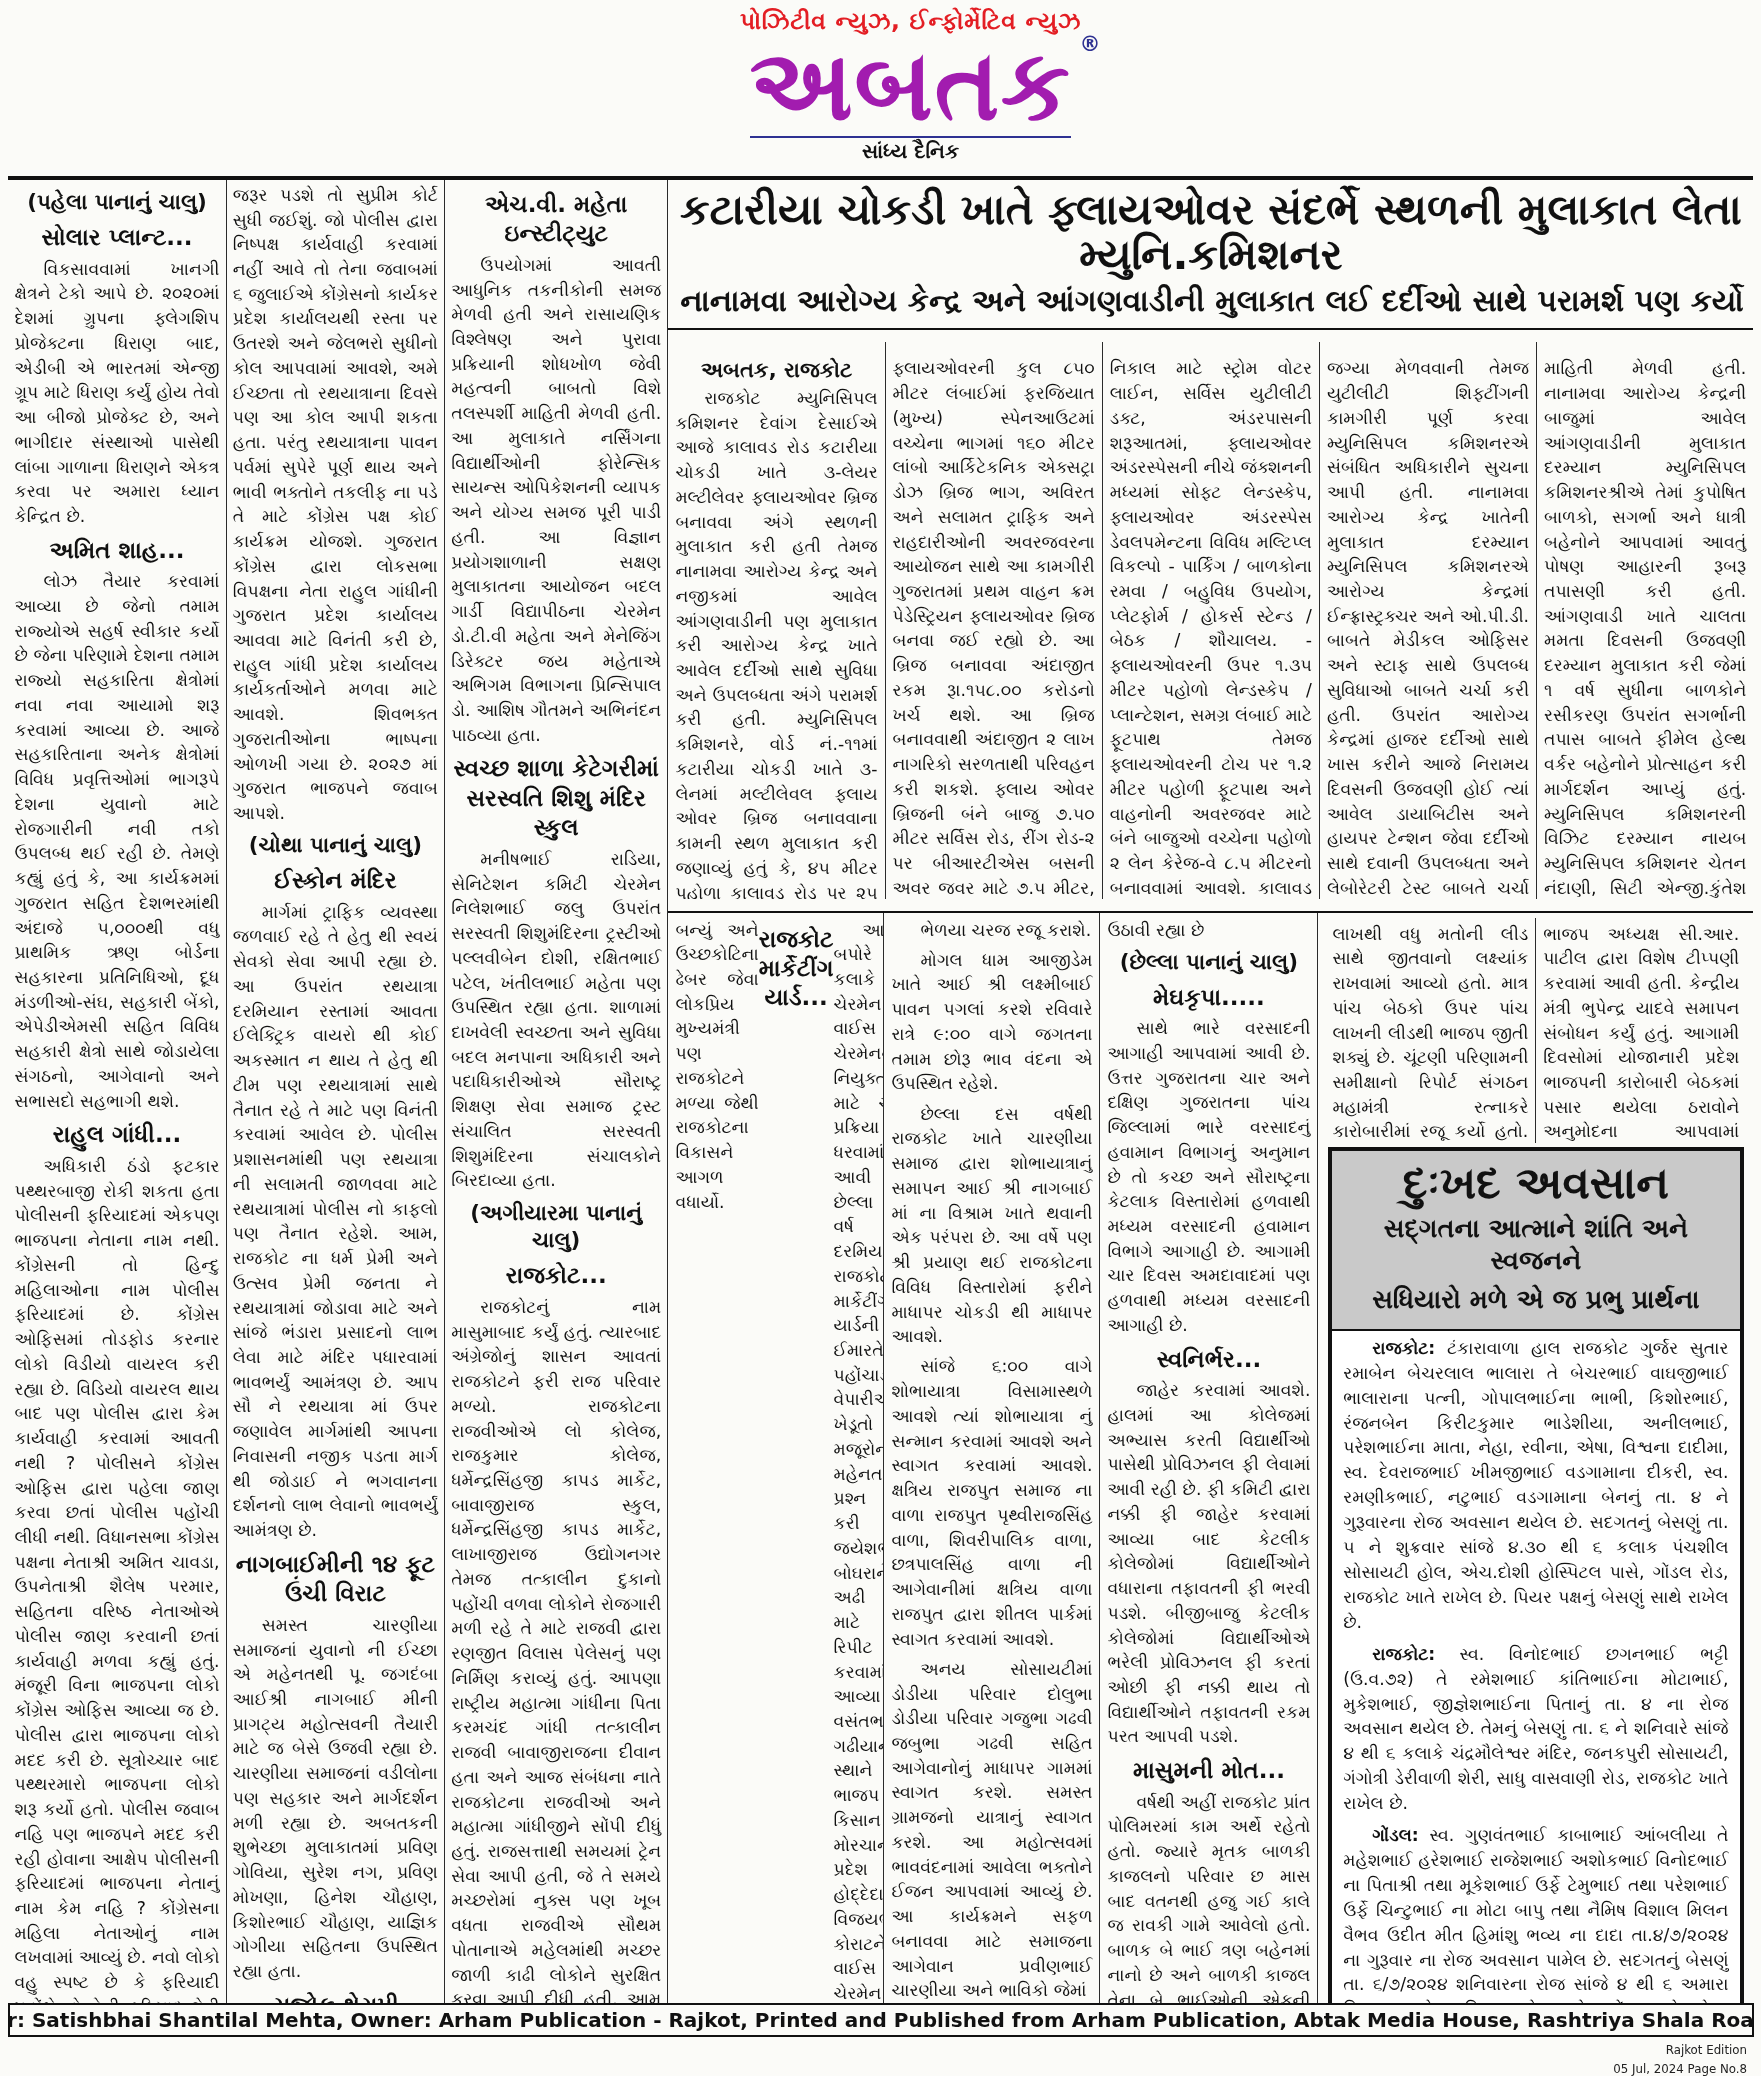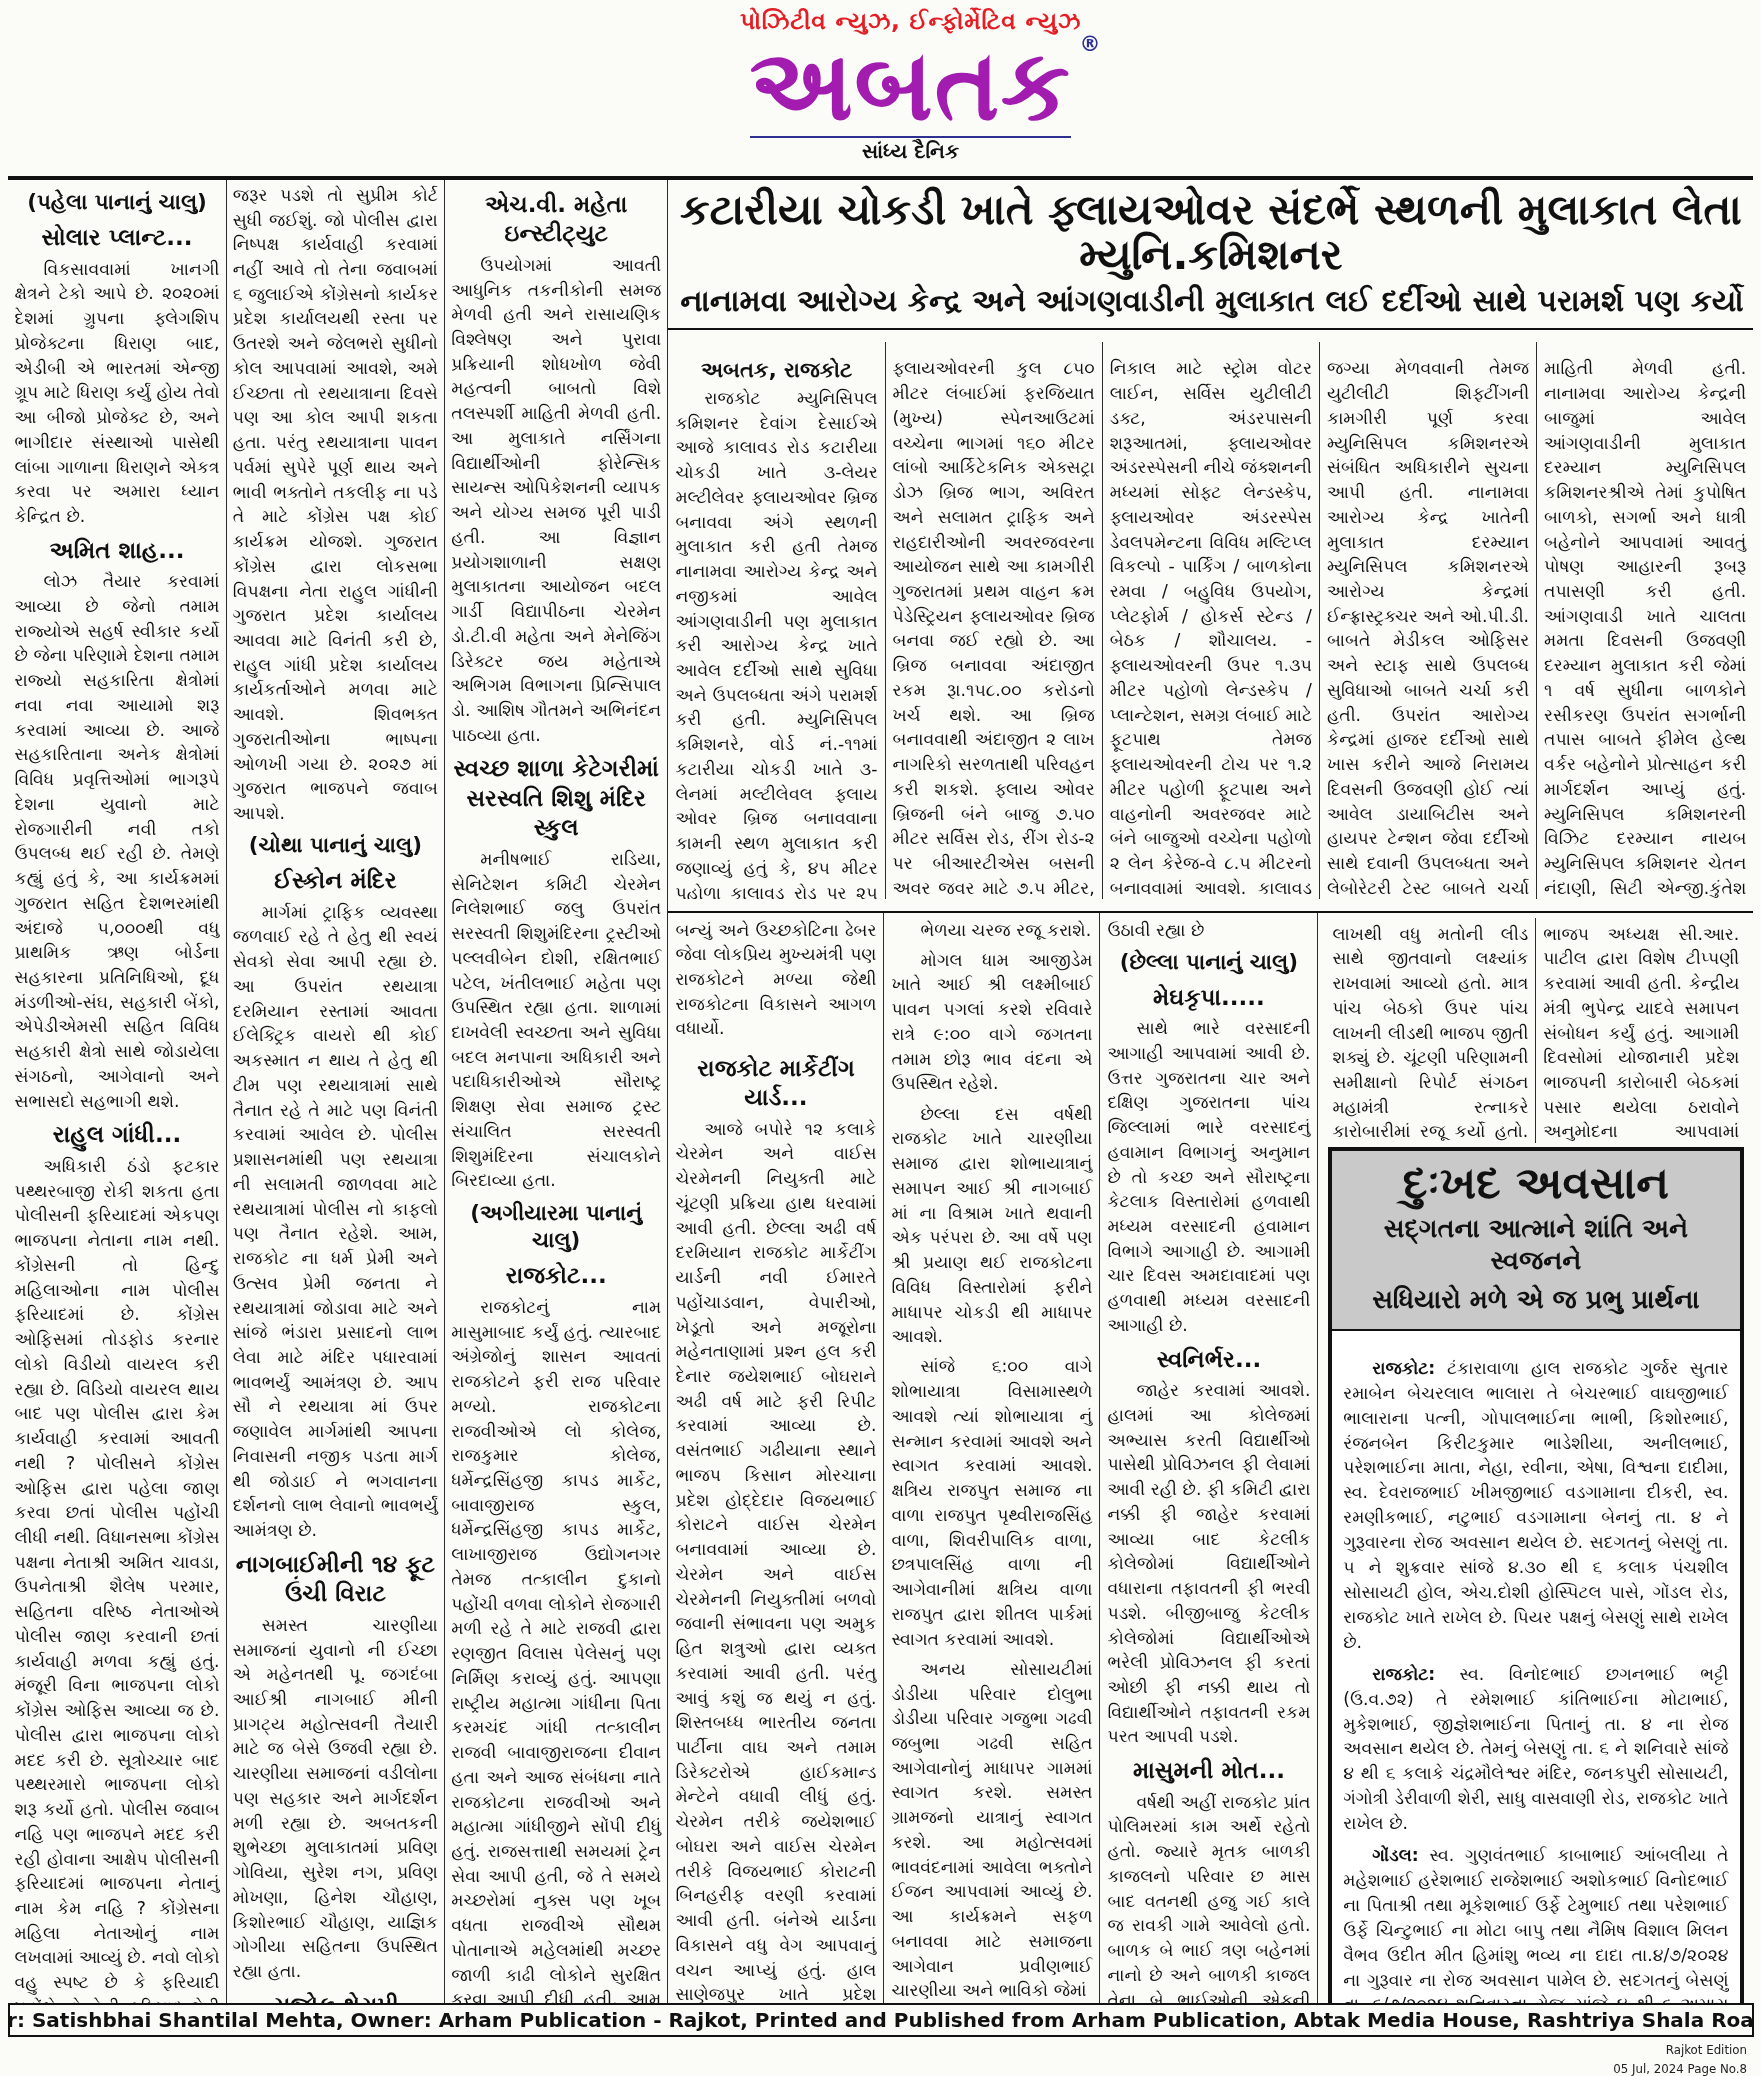--- a/index.html
+++ b/index.html
@@ -32,33 +32,33 @@
   .lead-head{padding:7px 9.7px 9.7px;border-bottom:2.8px solid #111;}
   .headline{font-size:42px;font-weight:900;text-align:center;line-height:1.08;}
   .subheadline{font-size:30px;font-weight:800;text-align:right;margin-top:5px;}
   .lead-cols{display:flex;height:557px;overflow:hidden;}
   .lead-col{flex:1;padding:14px 7px;border-right:1.4px solid #2b2b2b;overflow:hidden;}
   .lead-col:last-child{border-right:0;}
   .dateline{font-weight:800;text-align:center;font-size:21px;margin:1.4px 0 4.1px;}
   
   .lower{flex:1;display:flex;border-top:2.1px solid #111;overflow:hidden;}
   .low{padding:4.1px 7px;border-right:1.4px solid #2b2b2b;overflow:hidden;}
-  .l4{width:201px;display:flex;flex-direction:column;}
+  .l4{width:201px;display:flex;}
   .l5{width:201px;} .l6{width:203px;}
   .l4 .spacer{flex:1;}
   .low78{flex:1;display:flex;flex-direction:column;border-right:0;overflow:hidden;}
   .low78-cols{height:225px;display:flex;overflow:hidden;}
   .low78-cols .sub{flex:1;padding:4.1px 7px;border-right:1.4px solid #2b2b2b;overflow:hidden;}
   .low78-cols .sub:last-child{border-right:0;}
   
   .obit-box{flex:1;border:4.8px solid #111;margin:4.1px 2.8px 2.8px 2.8px;display:flex;flex-direction:column;overflow:hidden;background:#fff;}
   .obit-head{background:#c9c9c9;padding:9.7px 8.3px 12.4px;text-align:center;border-bottom:2.1px solid #111;}
   .obit-title{font-size:44px;font-weight:900;line-height:1.05;}
   .obit-sub{font-size:25.6px;font-weight:800;line-height:1.25;margin-top:7px;}
-  .obit-body{padding:25px 11px;font-size:17.3px;line-height:1.44;text-align:justify;overflow:hidden;}
+  .obit-body{padding:5px 11px;font-size:17.3px;line-height:1.44;text-align:justify;overflow:hidden;}
   .obit-entry{margin:0 0 7px;text-indent:29px;}
   .obit-city{font-weight:800;}
   
   .footer{position:absolute;left:8.3px;width:1742px;top:2003px;height:30px;
     border:2.8px solid #111;display:flex;align-items:center;justify-content:center;
     font-weight:bold;font-size:20px;background:#fbfbf8;white-space:nowrap;overflow:hidden;}
   .corner{position:absolute;right:14px;top:2041px;text-align:right;font-size:11.8px;line-height:1.6;color:#222;}
 </style>
 </head>
 <body>

